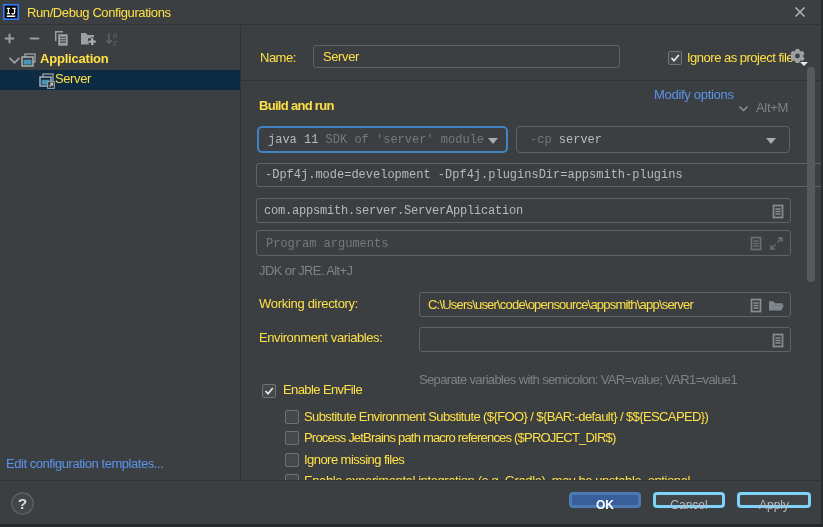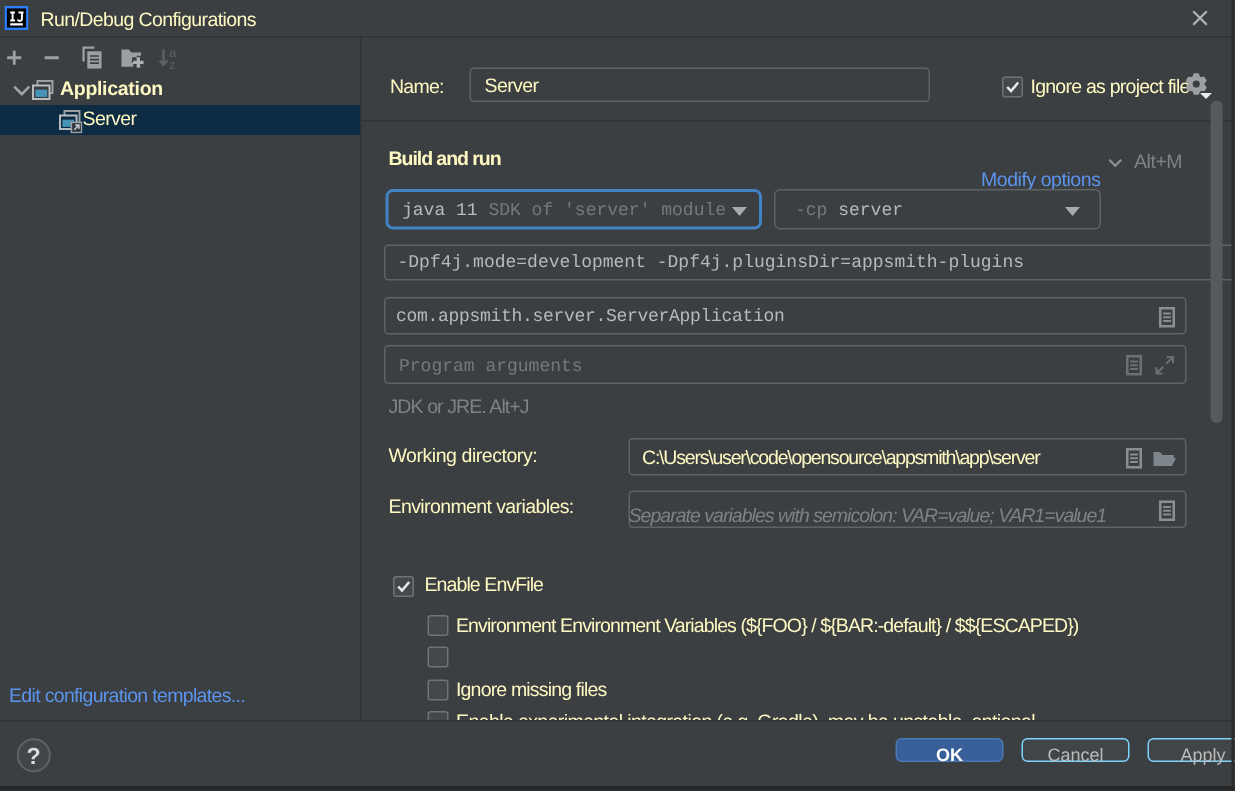--- a/index.html
+++ b/index.html
@@ -1,29 +1,29 @@
 <!DOCTYPE html>
 <html><head>
 <meta charset="utf-8">
 <style>
   html,body{margin:0;padding:0;}
   body{width:823px;height:527px;overflow:hidden;background:#3c3f41;
        font-family:"Liberation Sans",sans-serif;-webkit-font-smoothing:antialiased;}
   #win{position:absolute;left:0;top:0;width:823px;height:527px;background:#3c3f41;}
   .abs{position:absolute;}
-  .lbl{position:absolute;font-size:13px;color:#fef9c3;line-height:15px;white-space:nowrap;letter-spacing:-0.2px;}
+  .lbl{position:absolute;font-size:13px;color:#fde047;line-height:15px;white-space:nowrap;letter-spacing:-0.2px;}
   .dim{color:#7e8284;}
   .link{color:#5a94ec;}
   .mono{font-family:"Liberation Mono",monospace;font-size:12px;color:#b4babd;white-space:pre;}
   .mdim{color:#75797c;}
   .field{position:absolute;border:1px solid #5e6365;border-radius:3px;box-sizing:border-box;}
   .cb{position:absolute;width:12px;height:12px;border:1px solid #6f7375;border-radius:2px;background:#43494b;}
   .tri{position:absolute;width:0;height:0;border-left:5.5px solid transparent;border-right:5.5px solid transparent;border-top:6px solid #a7abae;}
-  .btn{position:absolute;box-sizing:border-box;height:16px;border-radius:4px;border:1px solid #7dd3fc;
-       background:#414547;color:#bbbbbb;font-size:12px;text-align:center;line-height:20px;margin-left:28px;}
+  .btn{position:absolute;box-sizing:border-box;height:16px;border-radius:4px;border:3px solid #7dd3fc;
+       background:#414547;color:#bbbbbb;font-size:12px;text-align:center;line-height:20px;}
 </style>
 </head>
 <body>
 <div id="win">
 
   <svg class="abs" style="left:3px;top:4px" width="16" height="16">
     <rect x="0.8" y="0.8" width="14.4" height="14.4" fill="#050505" stroke="#2d7dff" stroke-width="1.6"></rect>
     <g stroke="#ffffff" stroke-width="1.3" fill="none">
       <path d="M3.8,4.3 h3.2 M5.4,4.3 v5.4 M3.8,9.7 h3.2"></path>
       <path d="M9.3,4.3 h3.4 M11.6,4.3 v4.1 a1.5,1.5 0 0 1 -2.9,0.6"></path>
@@ -94,32 +94,32 @@
   </div>
   <span class="lbl" style="left:687px;top:50px;letter-spacing:-0.50px;" id="t_store">Ignore as project file</span>
   <svg class="abs" style="left:790px;top:48px" width="18" height="18">
     <path fill-rule="evenodd" fill="#9da0a2" d="M5.9,0.9 L9.1,0.9 L10.1,3.3 L10.2,3.3 L12.9,3.1 L14.5,5.8 L12.9,7.9 L12.9,8.0 L14.5,10.2 L12.9,12.9 L10.3,12.6 L10.2,12.7 L9.1,15.1 L5.9,15.1 L4.9,12.7 L4.8,12.7 L2.1,12.9 L0.5,10.2 L2.1,8.1 L2.1,8.0 L0.5,5.8 L2.1,3.1 L4.7,3.4 L4.8,3.3 Z M9.9,8.0 A2.4,2.4 0 1 0 5.1,8.0 A2.4,2.4 0 1 0 9.9,8.0 Z"></path>
   </svg>
   <div class="tri" style="left:800px;top:62px;border-left-width:4px;border-right-width:4px;border-top-width:4.5px;border-top-color:#e8eaeb;"></div>
 
   <div class="abs" style="left:241px;top:80px;width:580px;height:1px;background:#313437"></div>
 
   <span class="lbl" style="left:259px;font-weight:bold;letter-spacing:-0.70px;top:98px;" id="t_build">Build and run</span>
-  <span class="lbl link" style="left:654px;top:112px;letter-spacing:-0.30px;text-align:right;" id="t_modify">Modify options</span>
+  <span class="lbl link" style="left:654px;top:87px;letter-spacing:-0.30px;text-align:right;" id="t_modify">Modify options</span>
   <svg class="abs" style="left:738px;top:105px" width="11" height="8">
     <path d="M1.5,1.5 L5.5,5.5 L9.5,1.5" stroke="#8e9294" stroke-width="1.5" fill="none"></path>
   </svg>
   <span class="lbl dim" style="left:756px;top:100px;letter-spacing:-0.30px;" id="t_altm">Alt+M</span>
 
   <div class="field" style="left:257px;top:126px;width:251px;height:27px;border:2px solid #4183c4;border-radius:5px;padding-left:24px;">
     <span class="lbl mono" style="position:absolute;left:9px;top:5px;letter-spacing:0;">java 11 <span class="mdim">SDK of 'server' module</span></span>
     <div class="tri" style="right:8px;top:10px;"></div>
   </div>
 
-  <div class="field" style="left:516px;top:126px;width:218px;height:27px;border-radius:4px;">
+  <div class="field" style="left:516px;top:126px;width:274px;height:27px;border-radius:4px;">
     <span class="lbl mono" style="position:absolute;left:13px;top:6px;letter-spacing:0;"><span class="mdim">-cp</span> server</span>
     <div class="tri" style="right:13px;top:11px;"></div>
   </div>
 
   <div class="field" style="left:256px;top:163px;width:645px;height:24px;">
     <span class="lbl mono" style="position:absolute;left:8px;top:4px;letter-spacing:0;">-Dpf4j.mode=development -Dpf4j.pluginsDir=appsmith-plugins</span>
     <svg style="position:absolute;right:28px;top:4px" width="12" height="15">
       <rect x="1.5" y="1.5" width="9" height="12" fill="none" stroke="#878f93" stroke-width="1.7"></rect>
       <path d="M3.4,5 H8.6 M3.4,7.5 H8.6 M3.4,10 H8.6" stroke="#878f93" stroke-width="1.3"></path>
     </svg>
@@ -162,33 +162,34 @@
     </svg>
   </div>
 
   <span class="lbl" style="left:259px;letter-spacing:-0.40px;top:330px;" id="t_env">Environment variables:</span>
   <div class="field" style="left:419px;top:327px;width:372px;height:25px;">
     <svg style="position:absolute;right:6px;top:5px" width="12" height="15">
       <rect x="1.5" y="1.5" width="9" height="12" fill="none" stroke="#878f93" stroke-width="1.7"></rect>
       <path d="M3.4,5 H8.6 M3.4,7.5 H8.6 M3.4,10 H8.6" stroke="#878f93" stroke-width="1.3"></path>
     </svg>
   </div>
-  <span class="lbl dim" style="left:419px;top:336px;letter-spacing:-0.65px;font-style:italic;" id="t_sep">Separate variables with semicolon: VAR=value; VAR1=value1</span>
+  <span class="lbl dim" style="left:419px;top:372px;letter-spacing:-0.65px;" id="t_sep">Separate variables with semicolon: VAR=value; VAR1=value1</span>
 
   <div class="cb" style="left:262px;top:384px;">
     <svg width="12" height="12" style="position:absolute;left:0;top:0">
       <path d="M2.5,6 L5,8.7 L9.8,3" stroke="#e8eaea" stroke-width="1.7" fill="none"></path>
     </svg>
   </div>
   <span class="lbl" style="left:283px;letter-spacing:-0.60px;top:382px;" id="t_envfile">Enable EnvFile</span>
 
   <div class="cb" style="left:285px;top:410px;"></div>
-  <span class="lbl" style="left:304px;letter-spacing:-0.60px;top:409px;" id="t_subst">Environment Environment Variables (${FOO} / ${BAR:-default} / $${ESCAPED})</span>
+  <span class="lbl" style="left:304px;letter-spacing:-0.60px;top:409px;" id="t_subst">Substitute Environment Substitute (${FOO} / ${BAR:-default} / $${ESCAPED})</span>
 
   <div class="cb" style="left:285px;top:431px;"></div>
+  <span class="lbl" style="left:304px;letter-spacing:-0.80px;top:430px;" id="t_proc">Process JetBrains path macro references ($PROJECT_DIR$)</span>
 
   <div class="cb" style="left:285px;top:453px;"></div>
   <span class="lbl" style="left:304px;letter-spacing:-0.55px;top:452px;" id="t_ignore">Ignore missing files</span>
 
   <div class="abs" style="left:241px;top:471px;width:560px;height:9px;overflow:hidden;">
     <div class="cb" style="left:44px;top:3px;"></div>
     <span class="lbl" style="left:63px;top:2px;letter-spacing:-0.40px;" id="t_exp">Enable experimental integration (e.g. Gradle), may be unstable, optional</span>
   </div>
 
   <div class="abs" style="left:807px;top:67px;width:8px;height:215px;background:#565a5c;border-radius:4px;"></div>

